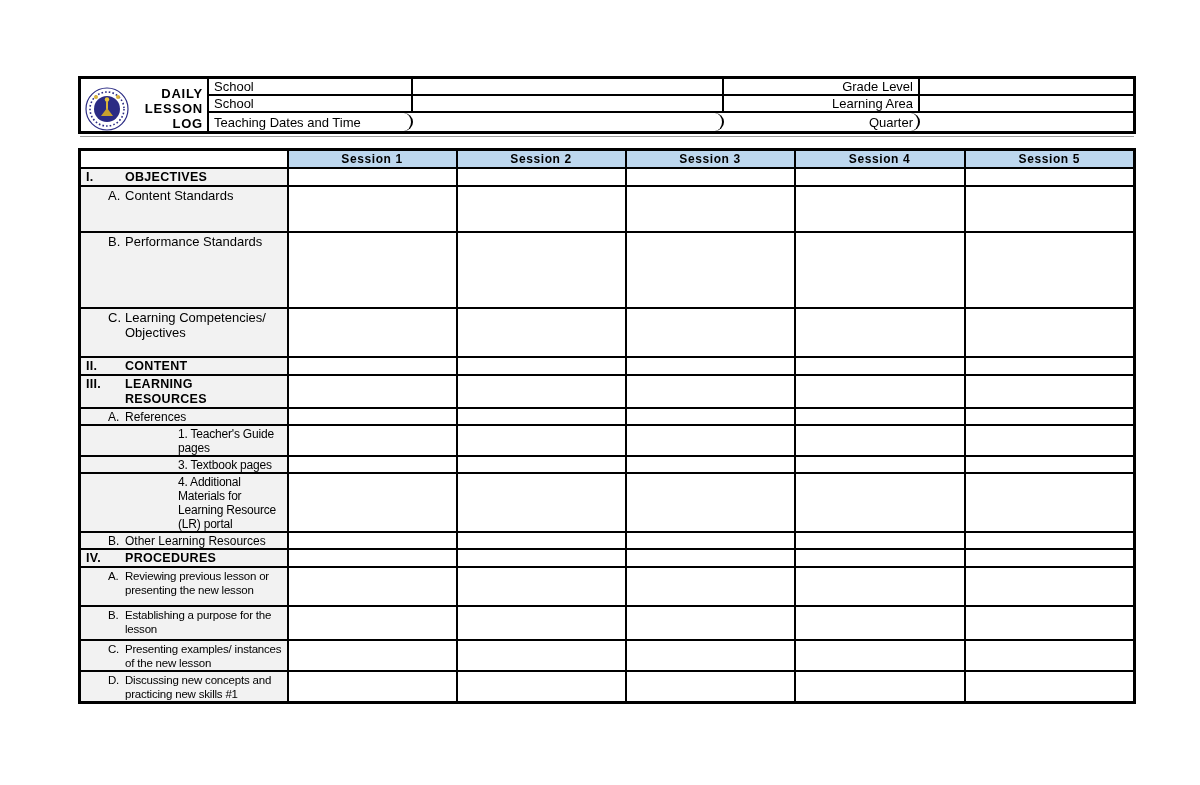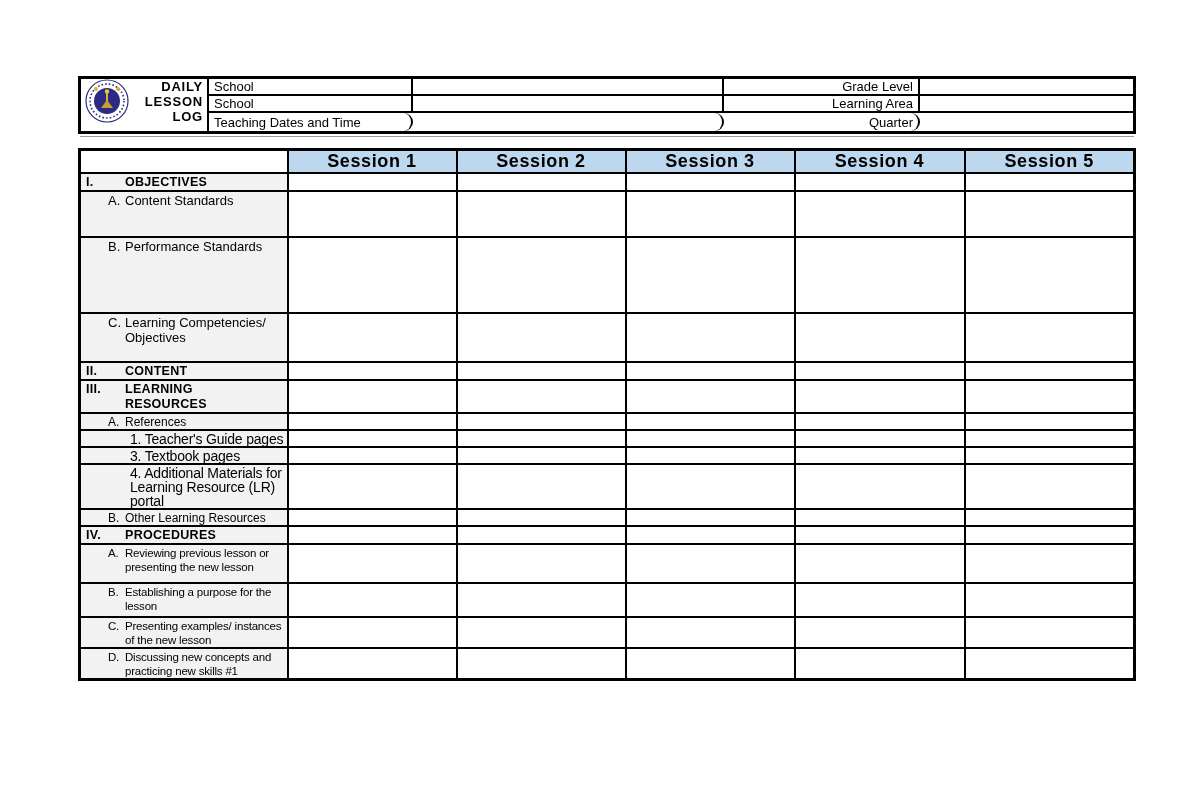--- a/index.html
+++ b/index.html
@@ -4,54 +4,54 @@
 <style>
   html,body{margin:0;padding:0;}
   .page{position:relative;width:1200px;height:785px;background:#ffffff;
         font-family:"Liberation Sans",sans-serif;color:#000;overflow:hidden;}
 
   
   .header-box{position:absolute;left:78px;top:76px;width:1058px;height:58px;
               border:3px solid #000;box-sizing:border-box;display:flex;background:#fff;}
   .header-shadow{position:absolute;left:80px;top:136px;width:1054px;height:1px;background:#9a9a9a;}
   .hb-left{width:128px;border-right:2px solid #000;box-sizing:border-box;
-           display:flex;align-items:flex-start;}
+           display:flex;align-items:flex-end;}
   .logo{margin-left:4px;flex:0 0 44px;height:44px;}
   .hb-title{flex:1;text-align:right;padding-right:4px;font-weight:bold;font-size:13px;
             line-height:15px;letter-spacing:0.8px;}
   .hb-grid{flex:1;display:grid;grid-template-columns:204px 311px 196px auto;
            grid-template-rows:17px 17px 18px;}
   .hcell{border-right:2px solid #000;border-bottom:2px solid #000;box-sizing:border-box;
          font-weight:normal;font-size:13px;display:flex;align-items:center;overflow:hidden;}
   .hcell.rowlast{border-bottom:none;border-radius:9px;}
   .hcell.collast{border-right:none;}
   .lbl-l{padding-left:5px;}
   .lbl-r{justify-content:flex-end;padding-right:5px;}
 
   
   table.main{position:absolute;left:78px;top:148px;width:1055px;
              border-collapse:collapse;table-layout:fixed;border:3px solid #000;}
   table.main td{border:2px solid #000;padding:0;vertical-align:top;overflow:hidden;}
   td.labelcol{background:#F2F2F2;}
   td.corner{background:#ffffff;}
-  tr.sess-head td.sh{background:#BDD7EE;font-weight:bold;font-size:18px;text-align:center;
+  tr.sess-head td.sh{background:#BDD7EE;font-weight:bold;font-size:12px;text-align:center;
                      vertical-align:middle;letter-spacing:0.6px;}
   td.session{background:#ffffff;}
 
   .lbl{display:flex;align-items:flex-start;padding-top:1px;line-height:15px;}
   .marker{flex:0 0 44px;padding-left:5px;box-sizing:border-box;}
   .txt{flex:1;padding-right:3px;}
   .r-section{font-weight:bold;font-size:12.5px;letter-spacing:0.3px;}
   .r-letter{font-size:13px;}
   .r-letter .marker{padding-left:27px;}
   .r-small{font-size:12px;line-height:14px;}
   .r-small .marker{padding-left:27px;}
   .r-narrow{font-size:11.5px;letter-spacing:-0.2px;line-height:14px;}
   .r-narrow .marker{padding-left:27px;}
-  .r-num{font-size:14px;letter-spacing:-0.2px;line-height:14px;}
+  .r-num{font-size:12px;letter-spacing:-0.2px;line-height:14px;padding-left:48px;}
   .r-num .txt{padding-left:49px;}
   .res-wrap .txt{max-width:112px;}
 </style>
 </head>
 <body>
 
 <div class="page">
 
   <div class="header-box">
     <div class="hb-left">

